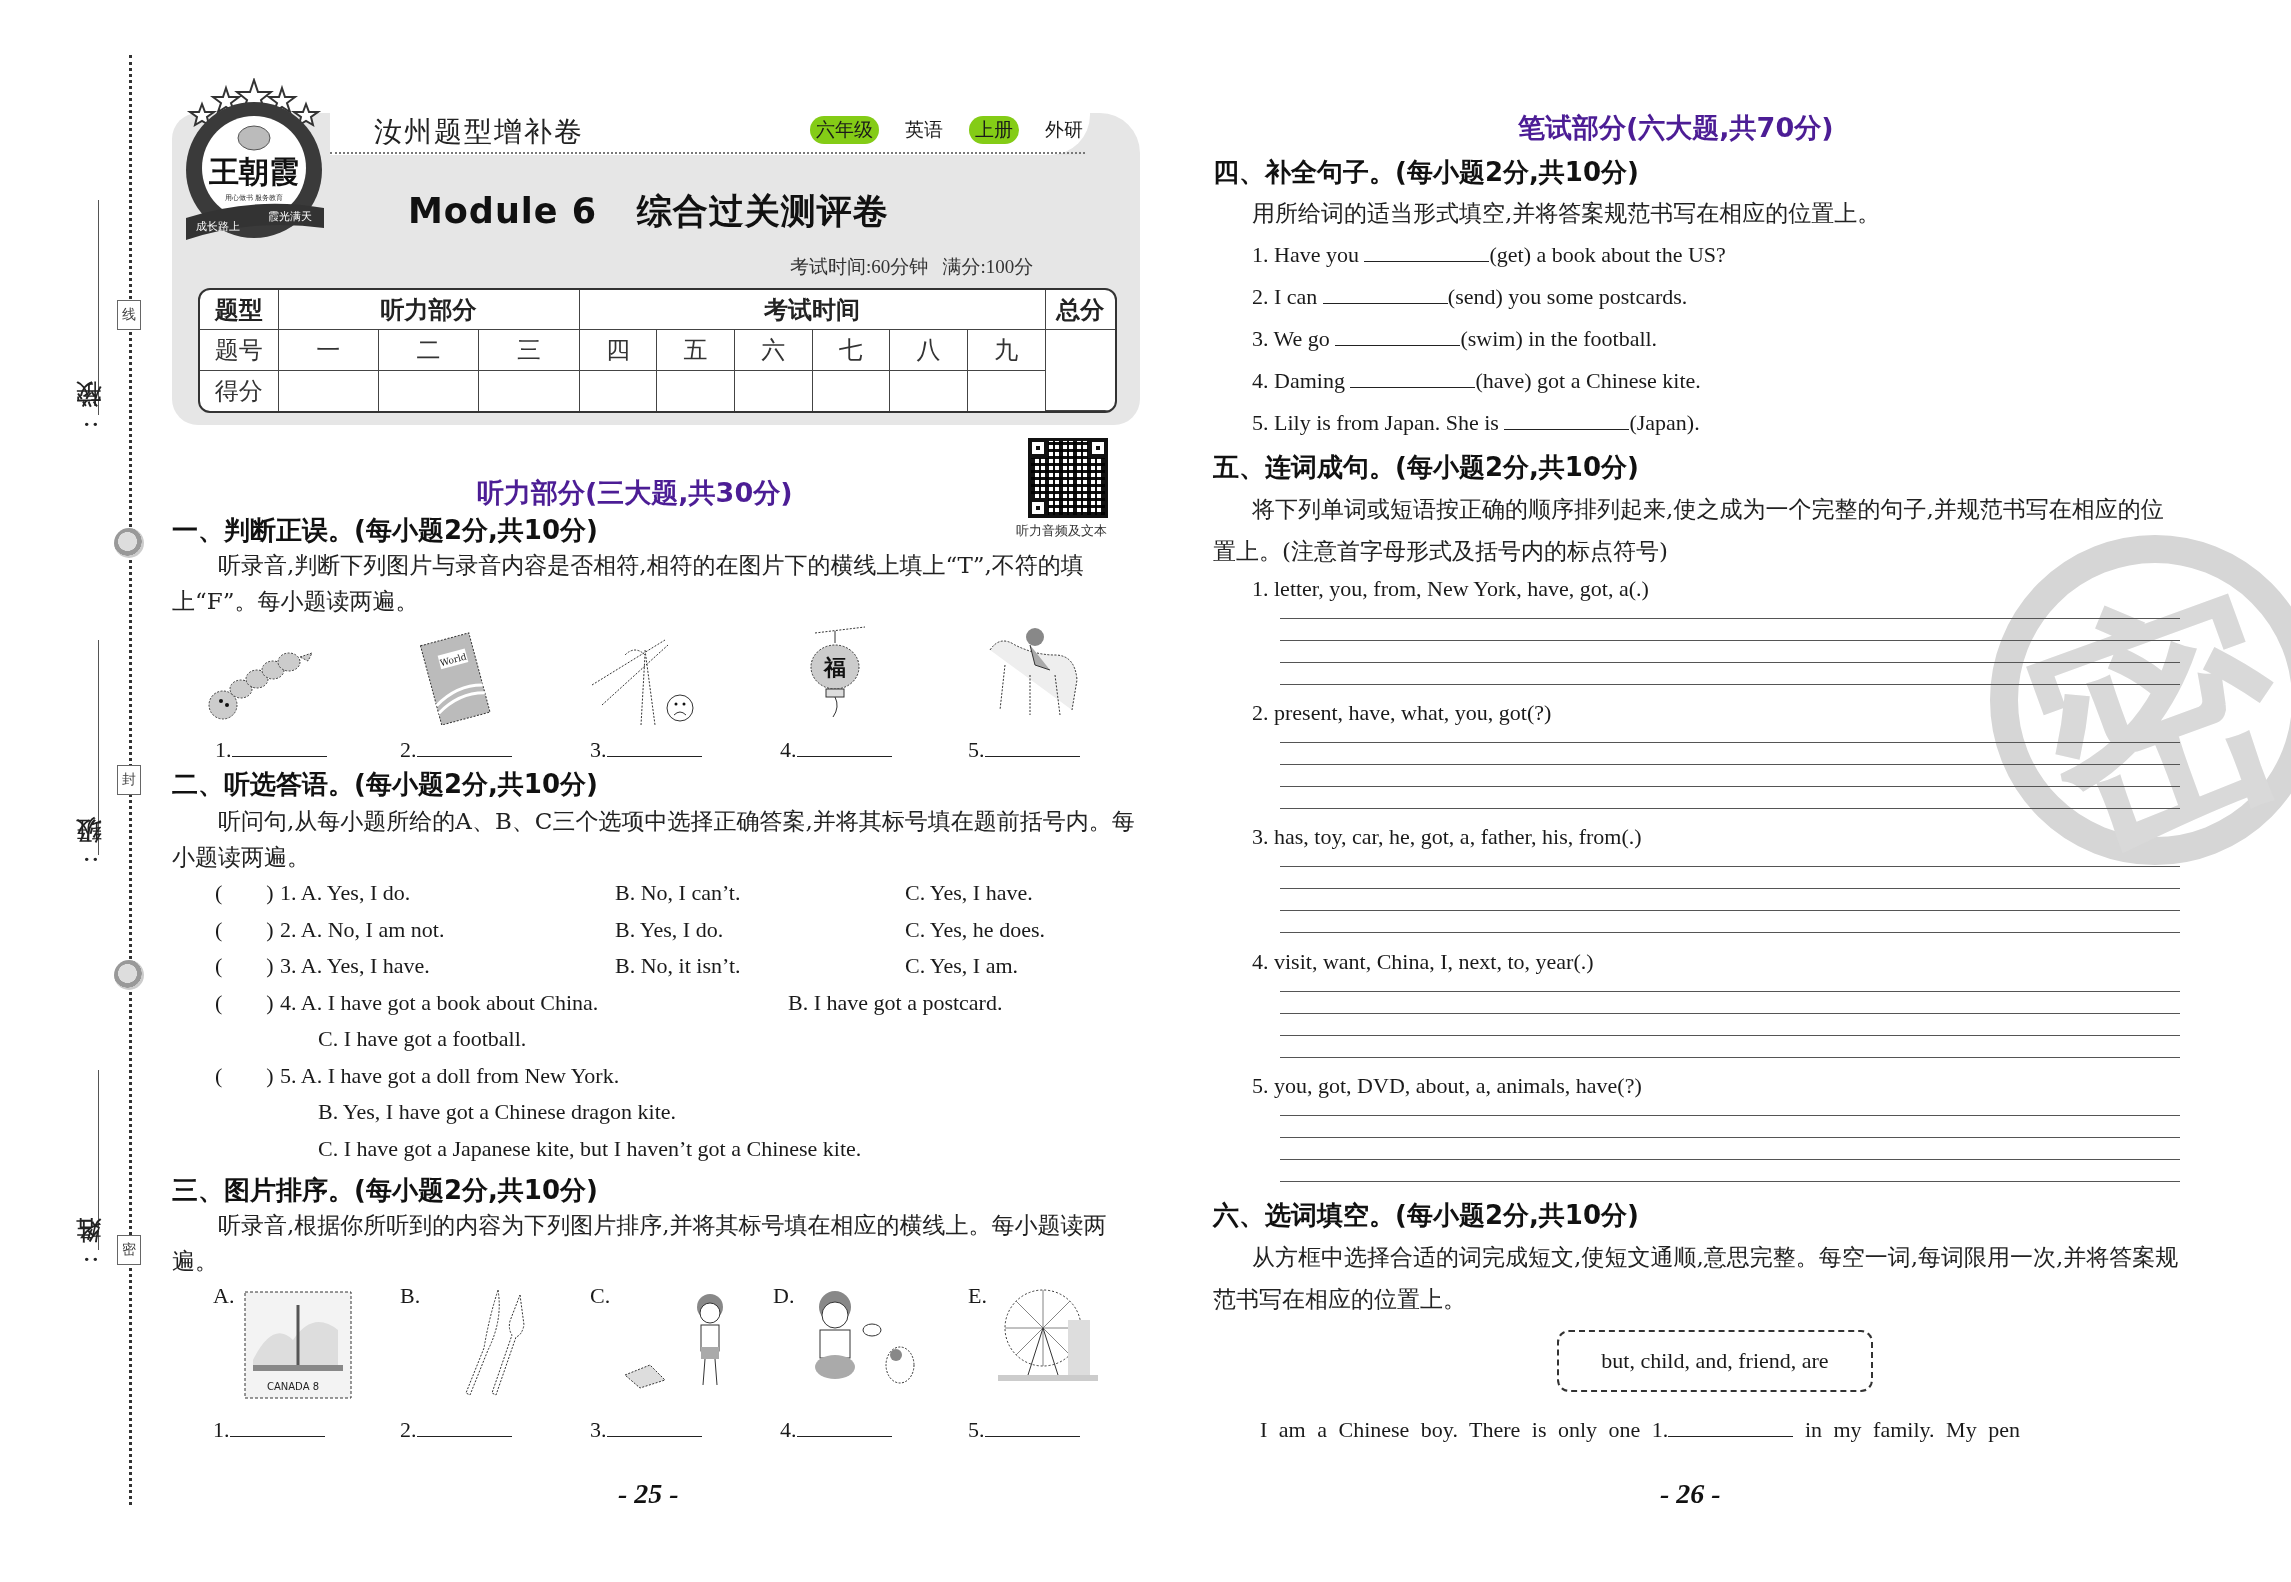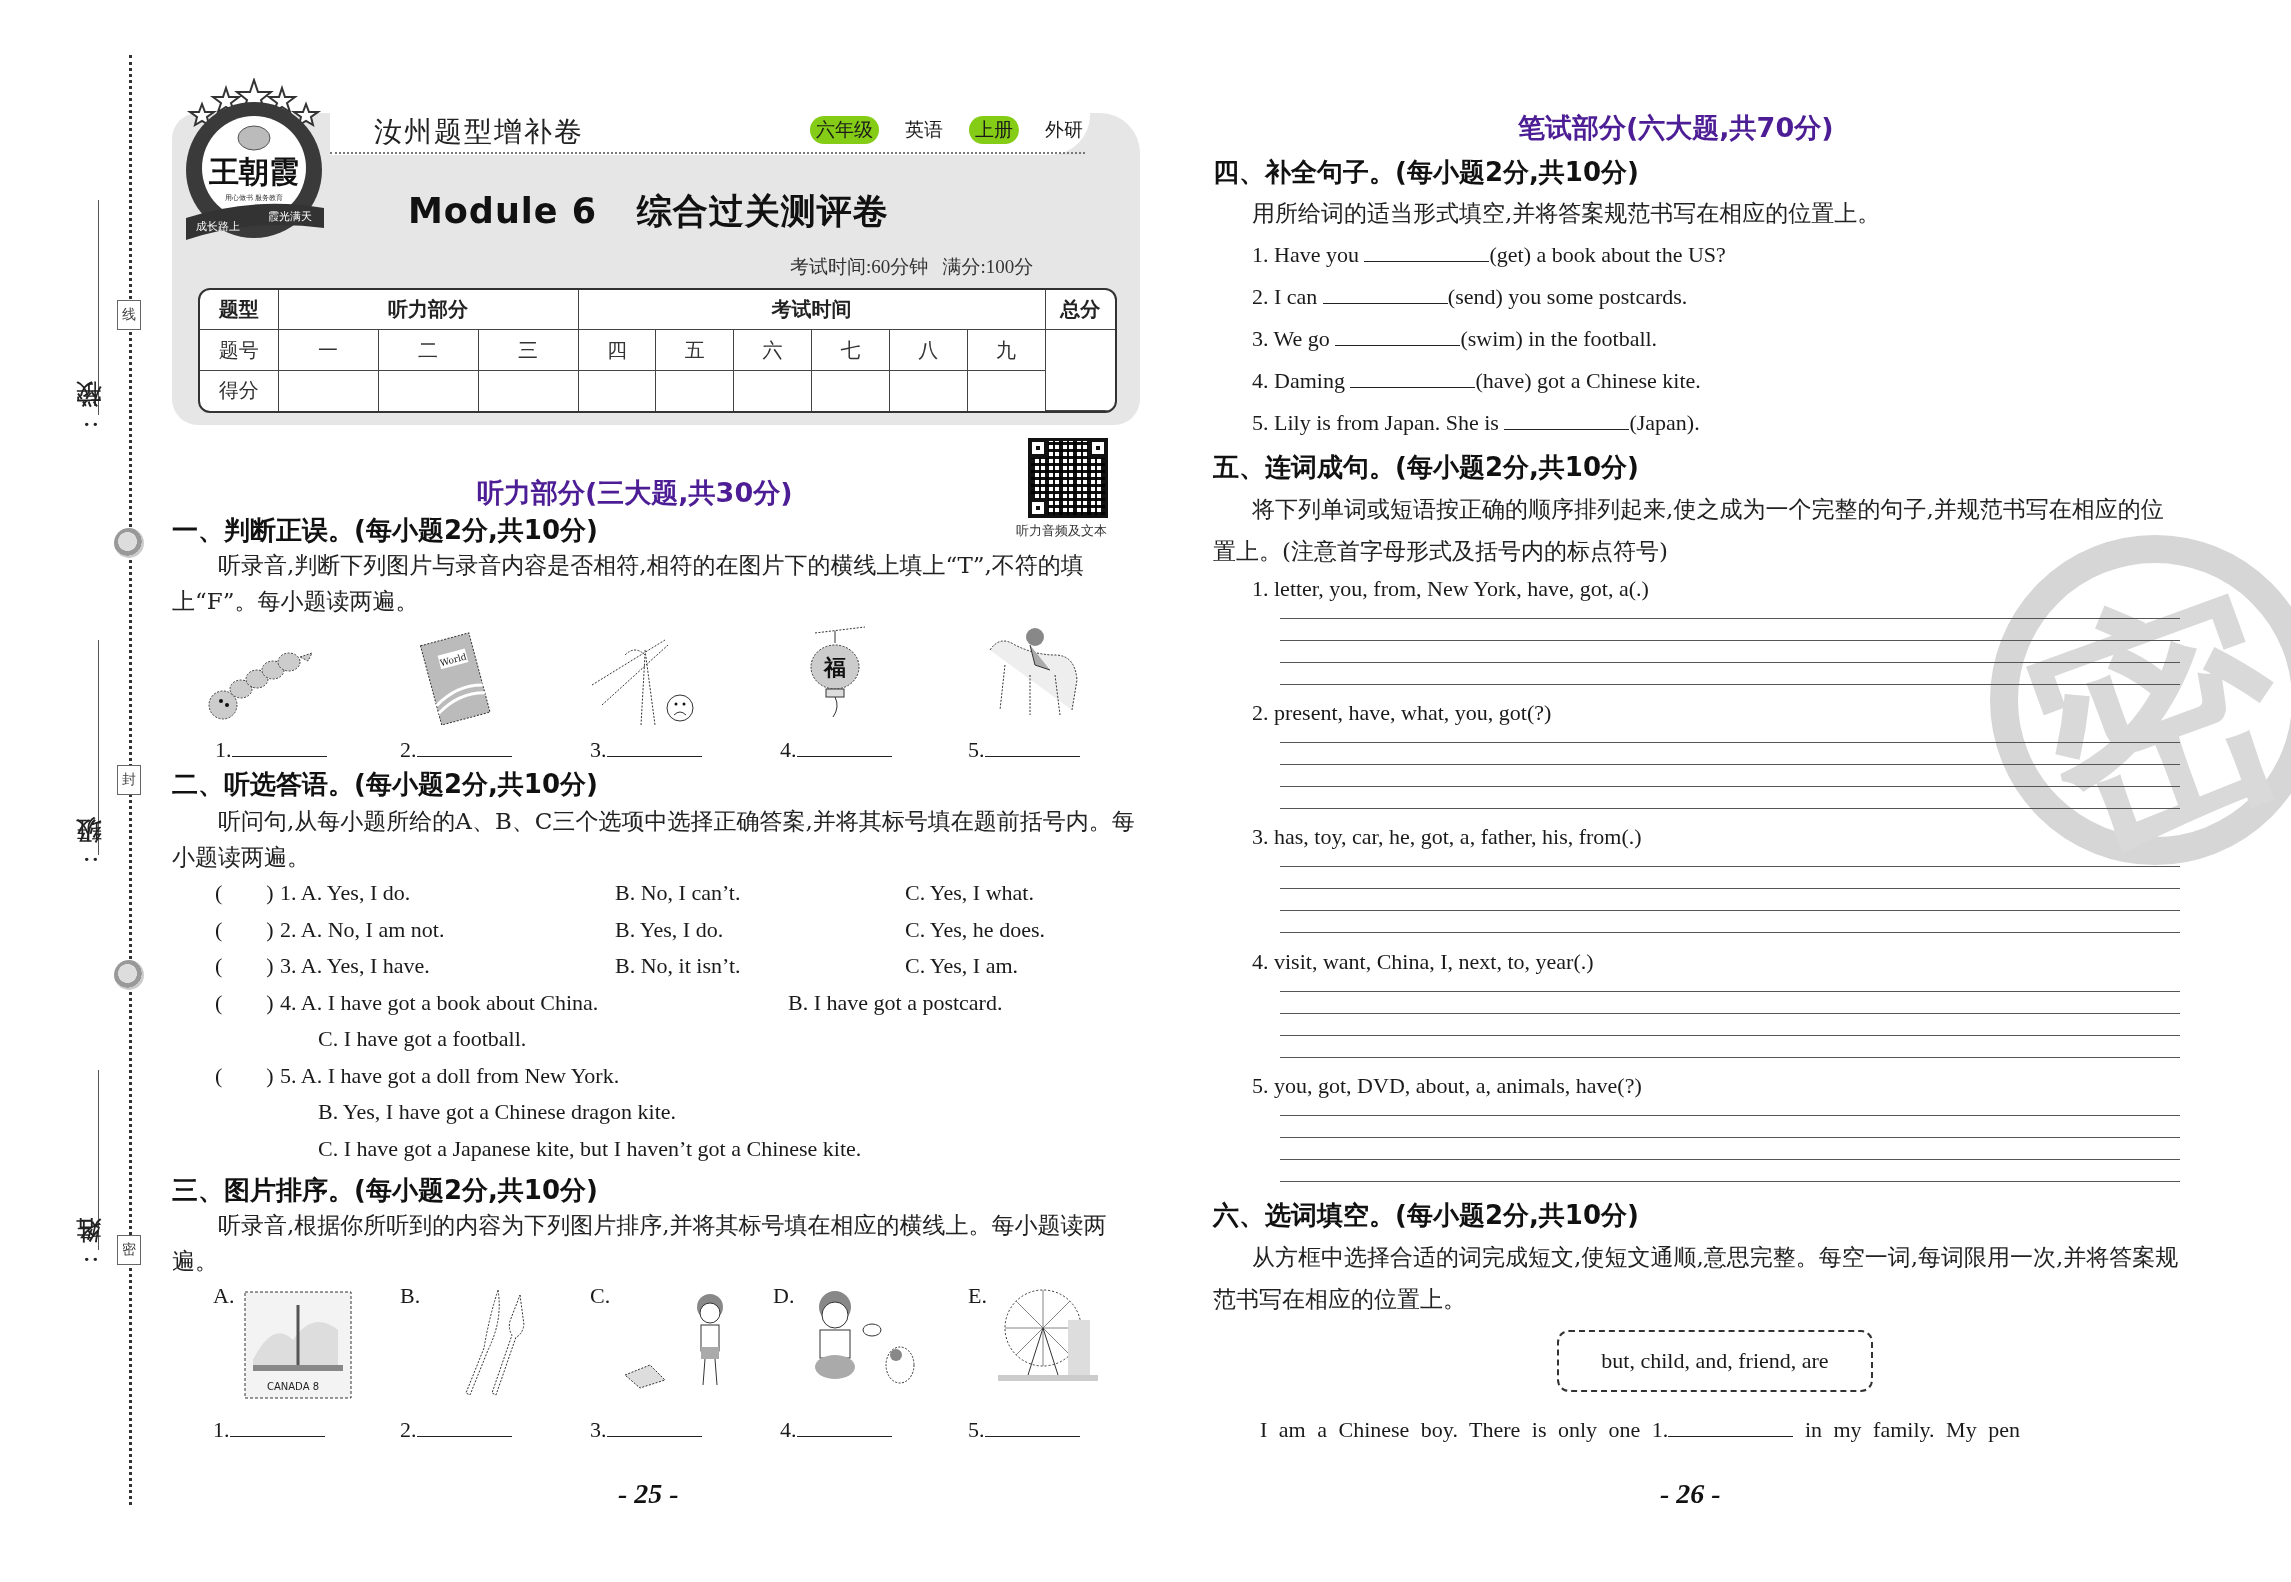--- a/index.html
+++ b/index.html
@@ -25,21 +25,21 @@
   .meta-pill { padding: 1px 6px; border-radius: 14px; }
   .meta-pill.hl { background: #84cc16; }
   .module-title { left: 408px; top: 188px; font-size: 35px; font-weight: bold; color: #111; letter-spacing: 1px; white-space: pre; }
   .exam-info { left: 790px; top: 254px; font-size: 19px; color: #333; white-space: pre; }
 
   
   .logo { left: 178px; top: 78px; width: 152px; height: 170px; }
 
   
   .score-table { left: 198px; top: 288px; width: 919px; height: 125px; border: 2.5px solid #333; border-radius: 12px; background: #fff; overflow: hidden; }
-  .score-table table { width: 100%; height: 100%; border-collapse: collapse; font-size: 20px; }
+  .score-table table { width: 100%; height: 100%; border-collapse: collapse; font-size: 24px; }
   .score-table td { border: 1px solid #444; text-align: center; color: #333; }
   .score-table tr:first-child td { border-top: none; font-weight: bold; color: #222; }
   .score-table tr:last-child td { border-bottom: none; }
   .score-table td:first-child { border-left: none; width: 78px; }
   .score-table td:last-child { border-right: none; }
 
   
   .section-title { font-size: 26px; font-weight: bold; font-family: "DejaVu Sans", "Liberation Sans", sans-serif; color: #111; white-space: pre; }
   .part-title { font-size: 27px; font-weight: bold; font-family: "DejaVu Sans", "Liberation Sans", sans-serif; color: #4c1d95; white-space: pre; }
   .instr { font-size: 23px; color: #222; line-height: 36px; }
@@ -218,21 +218,21 @@
 <div class="abs answer-label serif" style="left:590px;top:735px"><span>3.</span><span class="blank" style="width:95px"></span></div>
 <div class="abs answer-label serif" style="left:780px;top:735px"><span>4.</span><span class="blank" style="width:95px"></span></div>
 <div class="abs answer-label serif" style="left:968px;top:735px"><span>5.</span><span class="blank" style="width:95px"></span></div>
 
 <div class="abs section-title" style="left:172px;top:767px">二、听选答语。(每小题2分,共10分)</div>
 <div class="abs instr" style="left:172px;top:803px;width:972px;text-indent:2em">听问句,从每小题所给的A、B、C三个选项中选择正确答案,并将其标号填在题前括号内。每小题读两遍。</div>
 
 <div class="abs item serif" style="left:215px;top:880px">(        )</div>
 <div class="abs item serif" style="left:280px;top:880px"><span>1.</span> <span>A. Yes, I do.</span></div>
 <div class="abs item serif" style="left:615px;top:880px">B. No, I can’t.</div>
-<div class="abs item serif" style="left:905px;top:880px">C. Yes, I what.</div>
+<div class="abs item serif" style="left:905px;top:880px">C. Yes, I have.</div>
 
 <div class="abs item serif" style="left:215px;top:917px">(        )</div>
 <div class="abs item serif" style="left:280px;top:917px"><span>2.</span> <span>A. No, I am not.</span></div>
 <div class="abs item serif" style="left:615px;top:917px">B. Yes, I do.</div>
 <div class="abs item serif" style="left:905px;top:917px">C. Yes, he does.</div>
 
 <div class="abs item serif" style="left:215px;top:953px">(        )</div>
 <div class="abs item serif" style="left:280px;top:953px"><span>3.</span> <span>A. Yes, I have.</span></div>
 <div class="abs item serif" style="left:615px;top:953px">B. No, it isn’t.</div>
 <div class="abs item serif" style="left:905px;top:953px">C. Yes, I am.</div>

